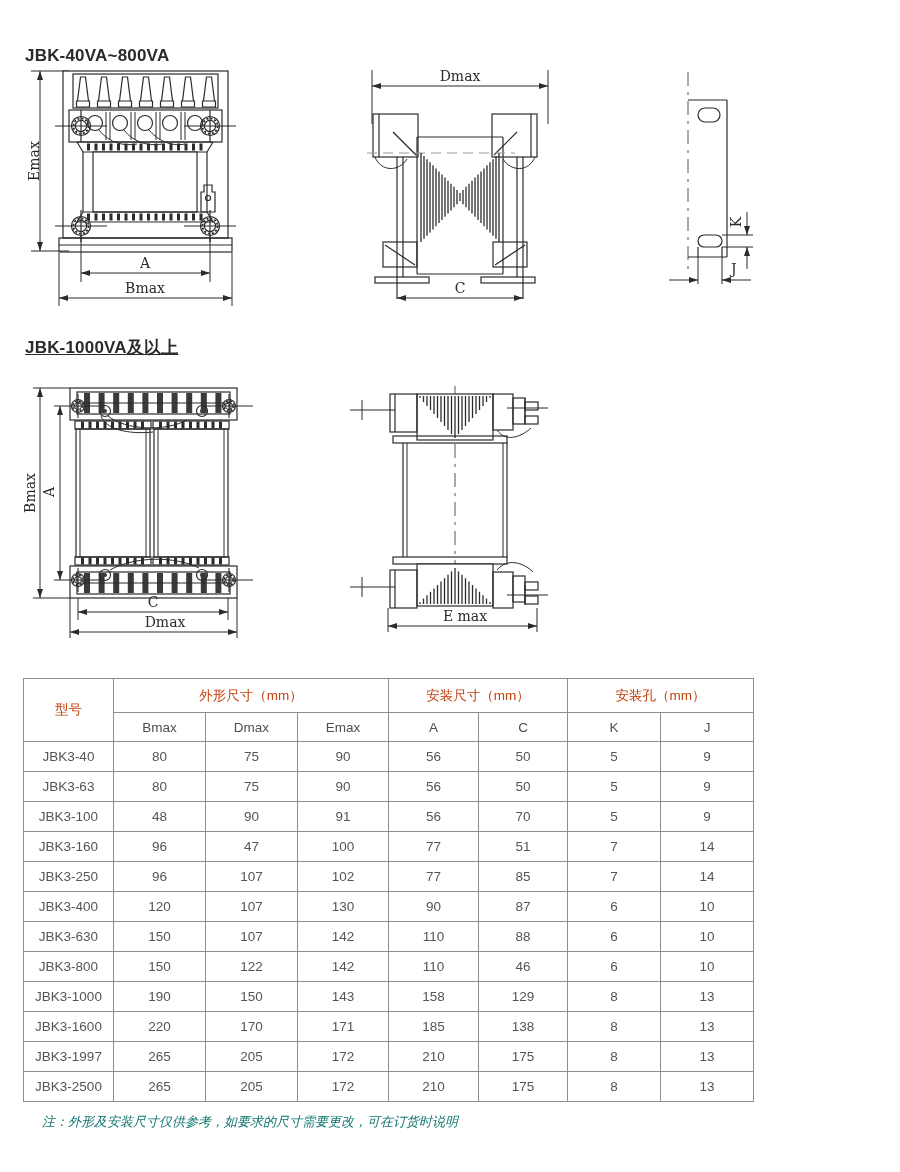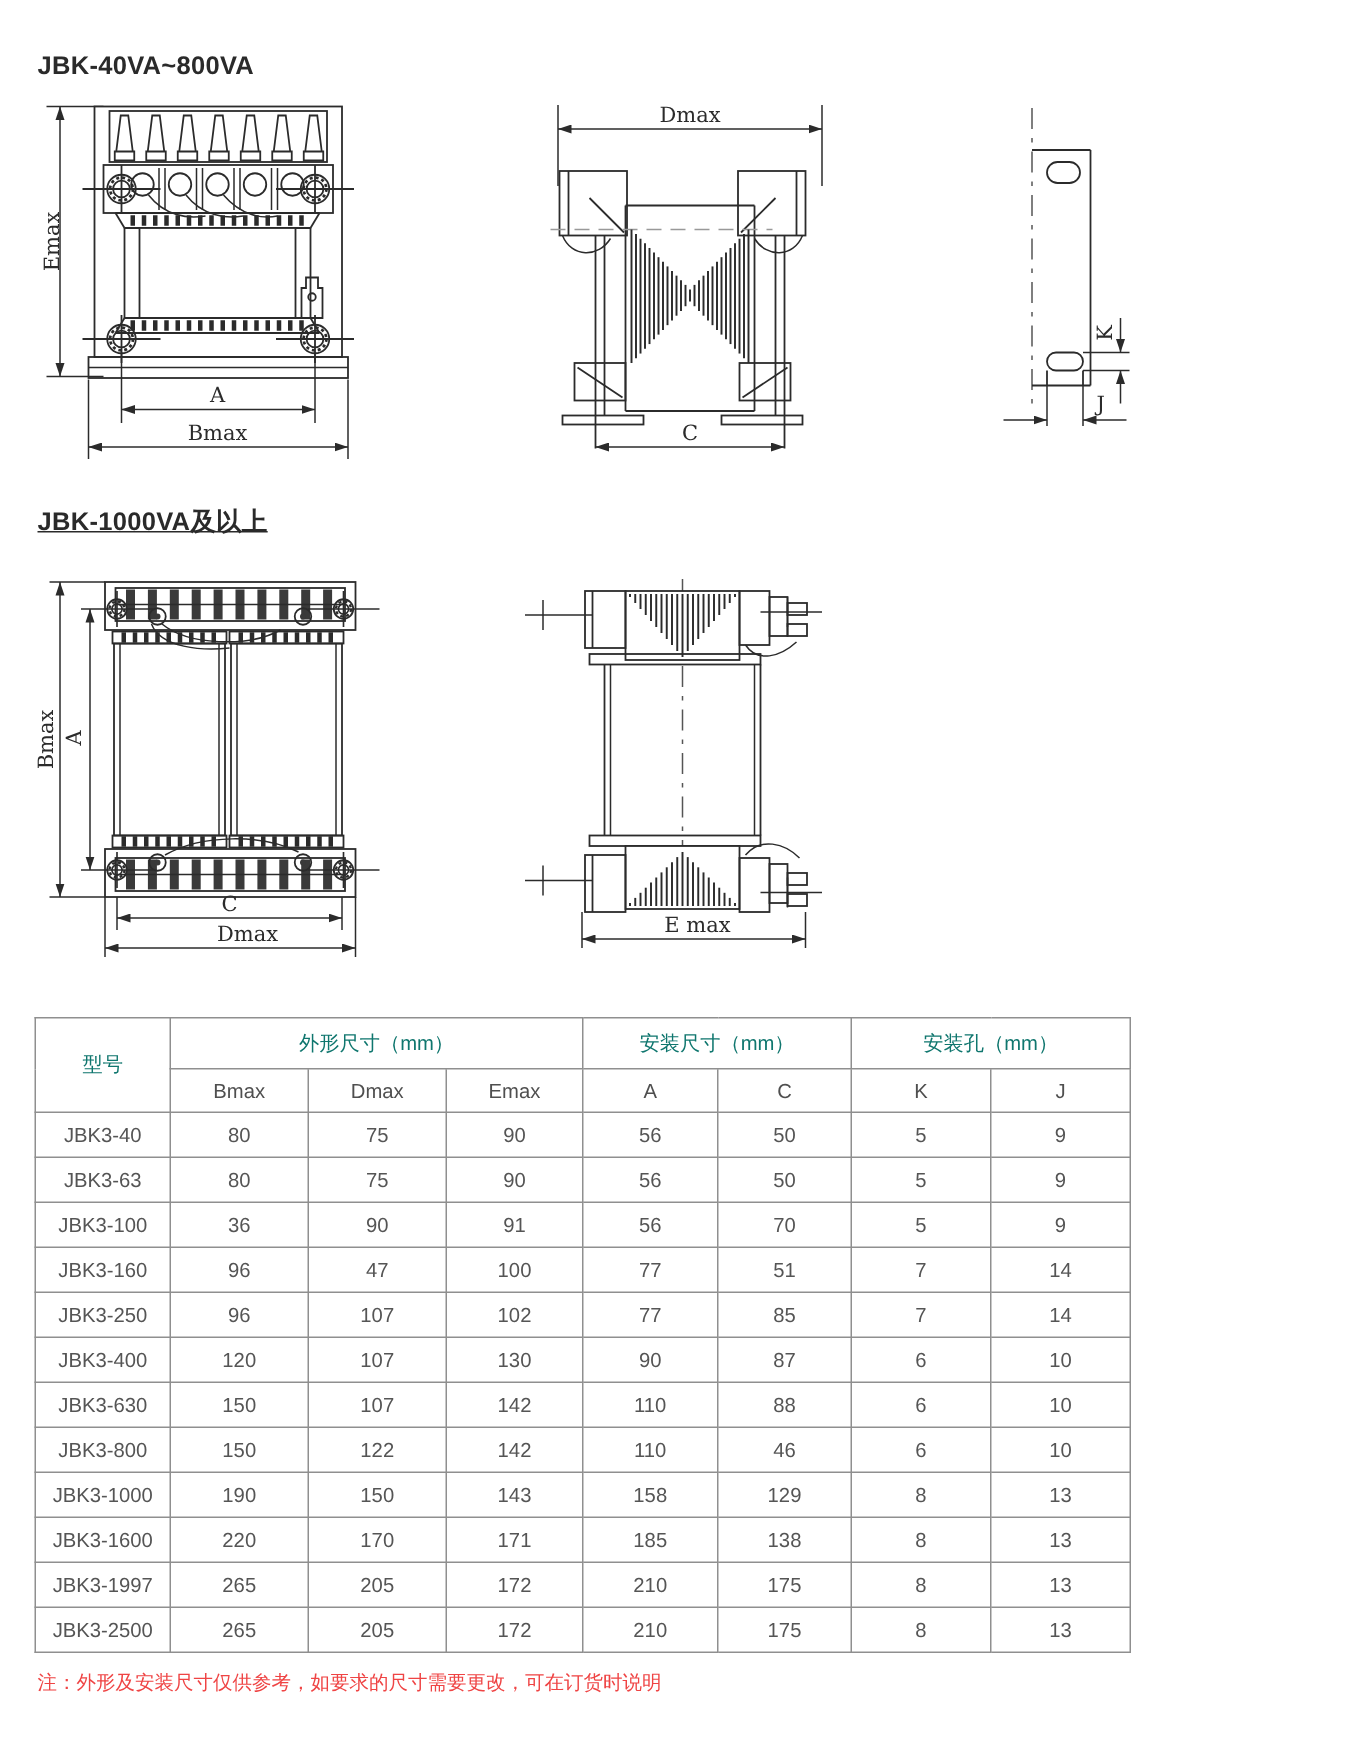--- a/index.html
+++ b/index.html
@@ -1,45 +1,45 @@
 <!DOCTYPE html>
 <html><head>
 <meta charset="utf-8">
 <style>
   html,body { margin:0; padding:0; background:#ffffff; }
   .page { position:relative; width:900px; height:1172px; background:#ffffff;
           font-family:"Liberation Sans", sans-serif; overflow:hidden; }
 
   .sec-title { position:absolute; left:25px; margin:0; font-size:17px; font-weight:bold;
                color:#2a2a2a; letter-spacing:.2px; }
-  #title1 { top:34px; }
+  #title1 { top:46px; }
   #title2 { top:336px;text-decoration:underline; }
 
   svg.dwg { position:absolute; overflow:visible; }
   .dwg line, .dwg path, .dwg rect, .dwg circle, .dwg polygon, .dwg polyline {
       stroke:#2b2b2b; stroke-width:1.2; fill:none; }
   .dwg .fillw { fill:#ffffff; }
   .dwg .dark  { fill:#3a3a3a; stroke:none; }
   .dwg .thin  { stroke-width:1; }
   .dwg .dim   { stroke-width:1; }
   .dwg .ticks { stroke-width:7; stroke-dasharray:3 4.5; }
   .dwg .dash  { stroke:#999; stroke-dasharray:10 6; stroke-width:1.1; }
   .dwg .cdash { stroke:#555; stroke-dasharray:14 6 3 6; stroke-width:1; }
   .dwg text   { font-family:"DejaVu Serif", serif; font-size:14px; fill:#2b2b2b; stroke:none; }
   #bowtie line, #fan-top line, #fan-bot line { stroke-width:1.3; }
 
   table.dim-table { position:absolute; left:23px; top:678px; border-collapse:collapse;
                     table-layout:fixed; color:#4f4f4f; }
   .dim-table th, .dim-table td { border:1px solid #8f8f8f; text-align:center;
                     vertical-align:middle; font-weight:normal; padding:0; font-size:13.5px; }
-  .dim-table thead tr.grp th { height:33px; color:#0f766e; }
+  .dim-table thead tr.grp th { height:33px; color:#c2410c; }
   .dim-table thead tr.sub th { height:28px; }
   .dim-table tbody td { height:29px; color:#555555; }
 
-  .note { position:absolute; left:25px; top:1113px; font-size:13px; color:#ef4444; }
+  .note { position:absolute; left:42px; top:1113px; font-size:13px; color:#0f766e;font-style:italic; }
 </style>
 </head>
 <body>
 
 <div class="page">
 
   <svg width="0" height="0" style="position:absolute" aria-hidden="true">
     <defs>
       <marker id="arrE" markerWidth="10" markerHeight="7" refX="9" refY="3" orient="auto" markerUnits="userSpaceOnUse">
         <path d="M0,0 L9,3 L0,6 Z" fill="#2b2b2b" stroke="none"></path>
@@ -437,21 +437,21 @@
           <td>80</td>
           <td>75</td>
           <td>90</td>
           <td>56</td>
           <td>50</td>
           <td>5</td>
           <td>9</td>
         </tr>
         <tr>
           <td>JBK3-100</td>
-          <td>36</td>
+          <td>48</td>
           <td>90</td>
           <td>91</td>
           <td>56</td>
           <td>70</td>
           <td>5</td>
           <td>9</td>
         </tr>
         <tr>
           <td>JBK3-160</td>
           <td>96</td>

